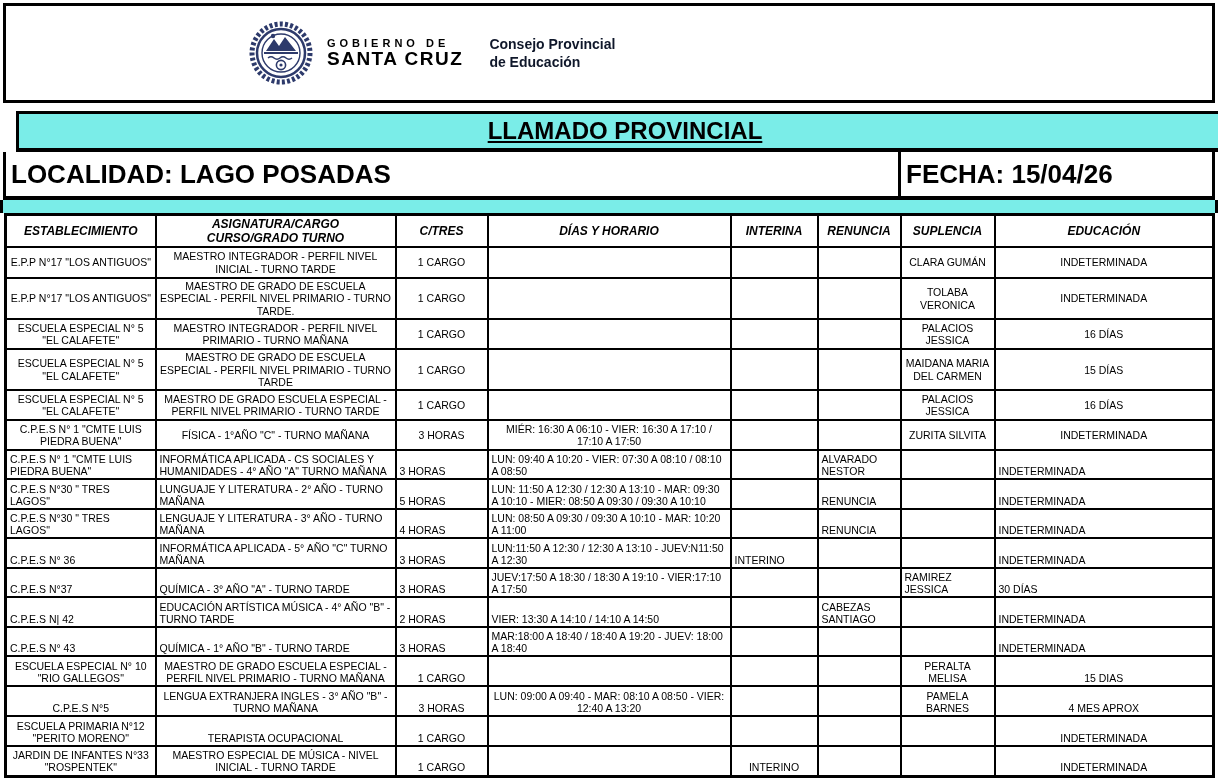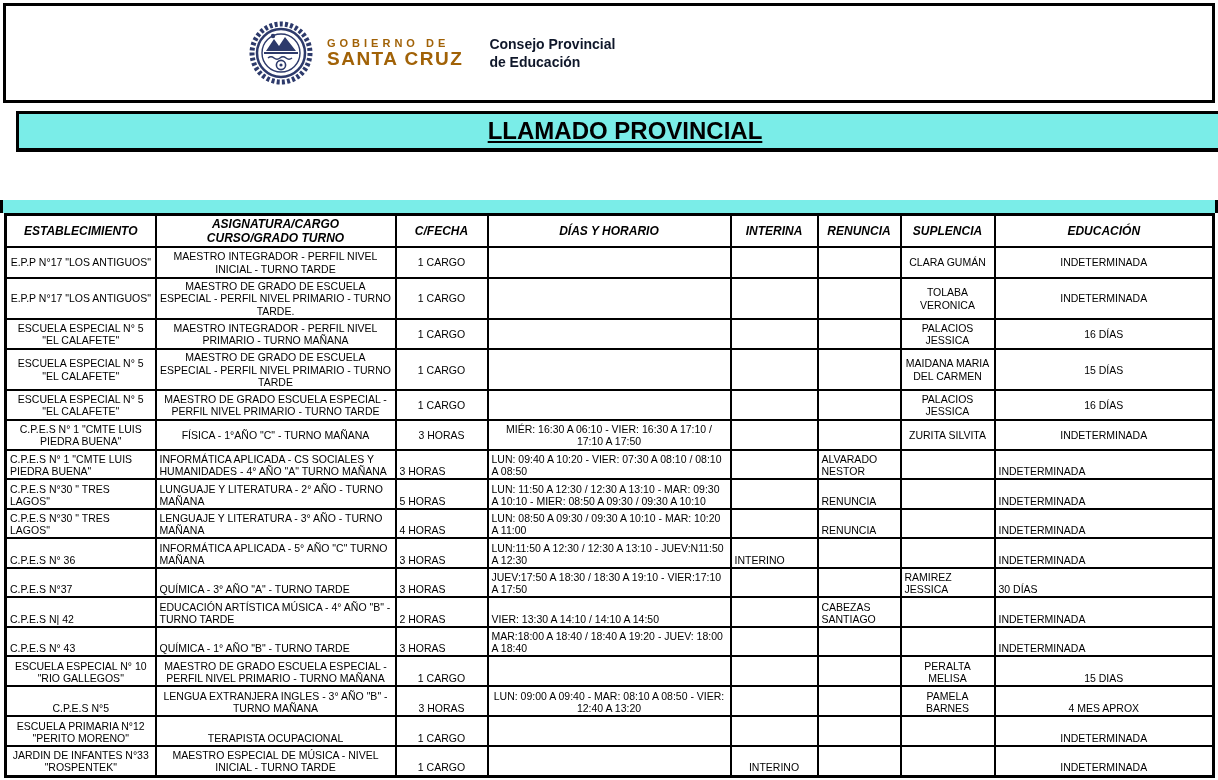--- a/index.html
+++ b/index.html
@@ -70,55 +70,59 @@
         <circle cx="32" cy="36" r="29" fill="none" stroke="#2D3A6B" stroke-width="5" stroke-dasharray="3 2.2"></circle>
         <circle cx="32" cy="36" r="24" fill="#ffffff" stroke="#2D3A6B" stroke-width="2.5"></circle>
         <circle cx="32" cy="36" r="19" fill="#ffffff" stroke="#2D3A6B" stroke-width="1.4"></circle>
         <path d="M17 34 L25 22 L30 29 L36 20 L47 34 Z" fill="#2D3A6B"></path>
         <circle cx="24" cy="19" r="2.2" fill="#2D3A6B"></circle>
         <line x1="15" y1="36" x2="49" y2="36" stroke="#2D3A6B" stroke-width="2"></line>
         <path d="M19 41 q3 -2.5 6 0 q3 2.5 6 0 q3 -2.5 6 0 q3 2.5 6 0" fill="none" stroke="#2D3A6B" stroke-width="1.6"></path>
         <circle cx="32" cy="48" r="4.6" fill="none" stroke="#2D3A6B" stroke-width="1.6"></circle>
         <circle cx="32" cy="48" r="1.6" fill="#2D3A6B"></circle>
       </svg>
-      <div class="gov-text" style="color:#a16207">
+      <div class="gov-text" style="color:#000000">
         <div class="gov-line1">GOBIERNO DE</div>
         <div class="gov-line2">SANTA CRUZ</div>
       </div>
       <div class="org-text" style="color:#0f172a">
         <div>Consejo Provincial</div>
         <div>de Educación</div>
       </div>
     </div>
   </div>
 
   <div class="title-band" style="background:#7AEDE8">
     <span class="title-text">LLAMADO PROVINCIAL</span>
   </div>
 
+  <div class="loc-row">
+    <div class="loc-cell">LOCALIDAD: LAGO POSADAS</div>
+    <div class="fecha-cell">FECHA: 15/04/26</div>
+  </div>
 
   <div class="cyan-strip" style="background:#7AEDE8"></div>
 
   <table class="main-table">
     <colgroup>
       <col style="width:150px">
         <col style="width:240px">
         <col style="width:92px">
       <col style="width:243px">
         <col style="width:87px">
         <col style="width:83px">
       <col style="width:94px">
         <col style="width:219px">
     </colgroup>
     <thead>
       <tr>
         <th>ESTABLECIMIENTO</th>
         <th>ASIGNATURA/CARGO
 CURSO/GRADO  TURNO</th>
-        <th>C/FECHA</th>
+        <th>C/TRES</th>
         <th>DÍAS Y HORARIO</th>
         <th>INTERINA</th>
         <th>RENUNCIA</th>
         <th>SUPLENCIA</th>
         <th>EDUCACIÓN</th>
       </tr>
     </thead>
     <tbody>
         <tr class="cm" style="height: 31px;">
           <td>E.P.P N°17 "LOS ANTIGUOS"</td>

